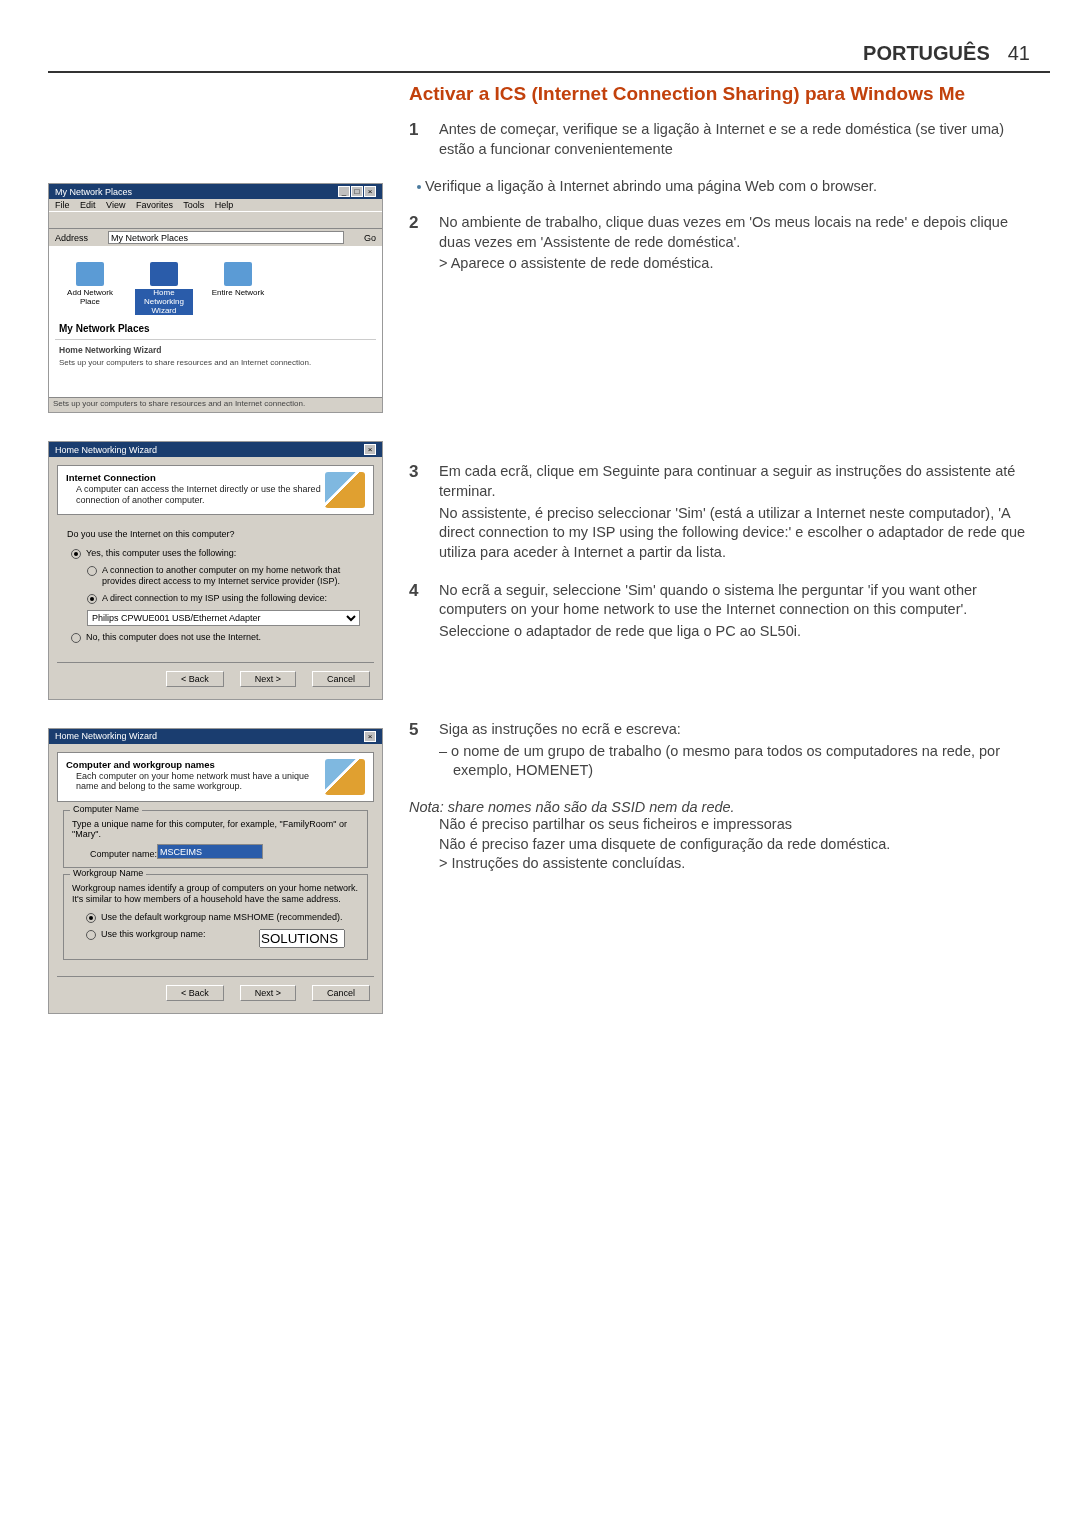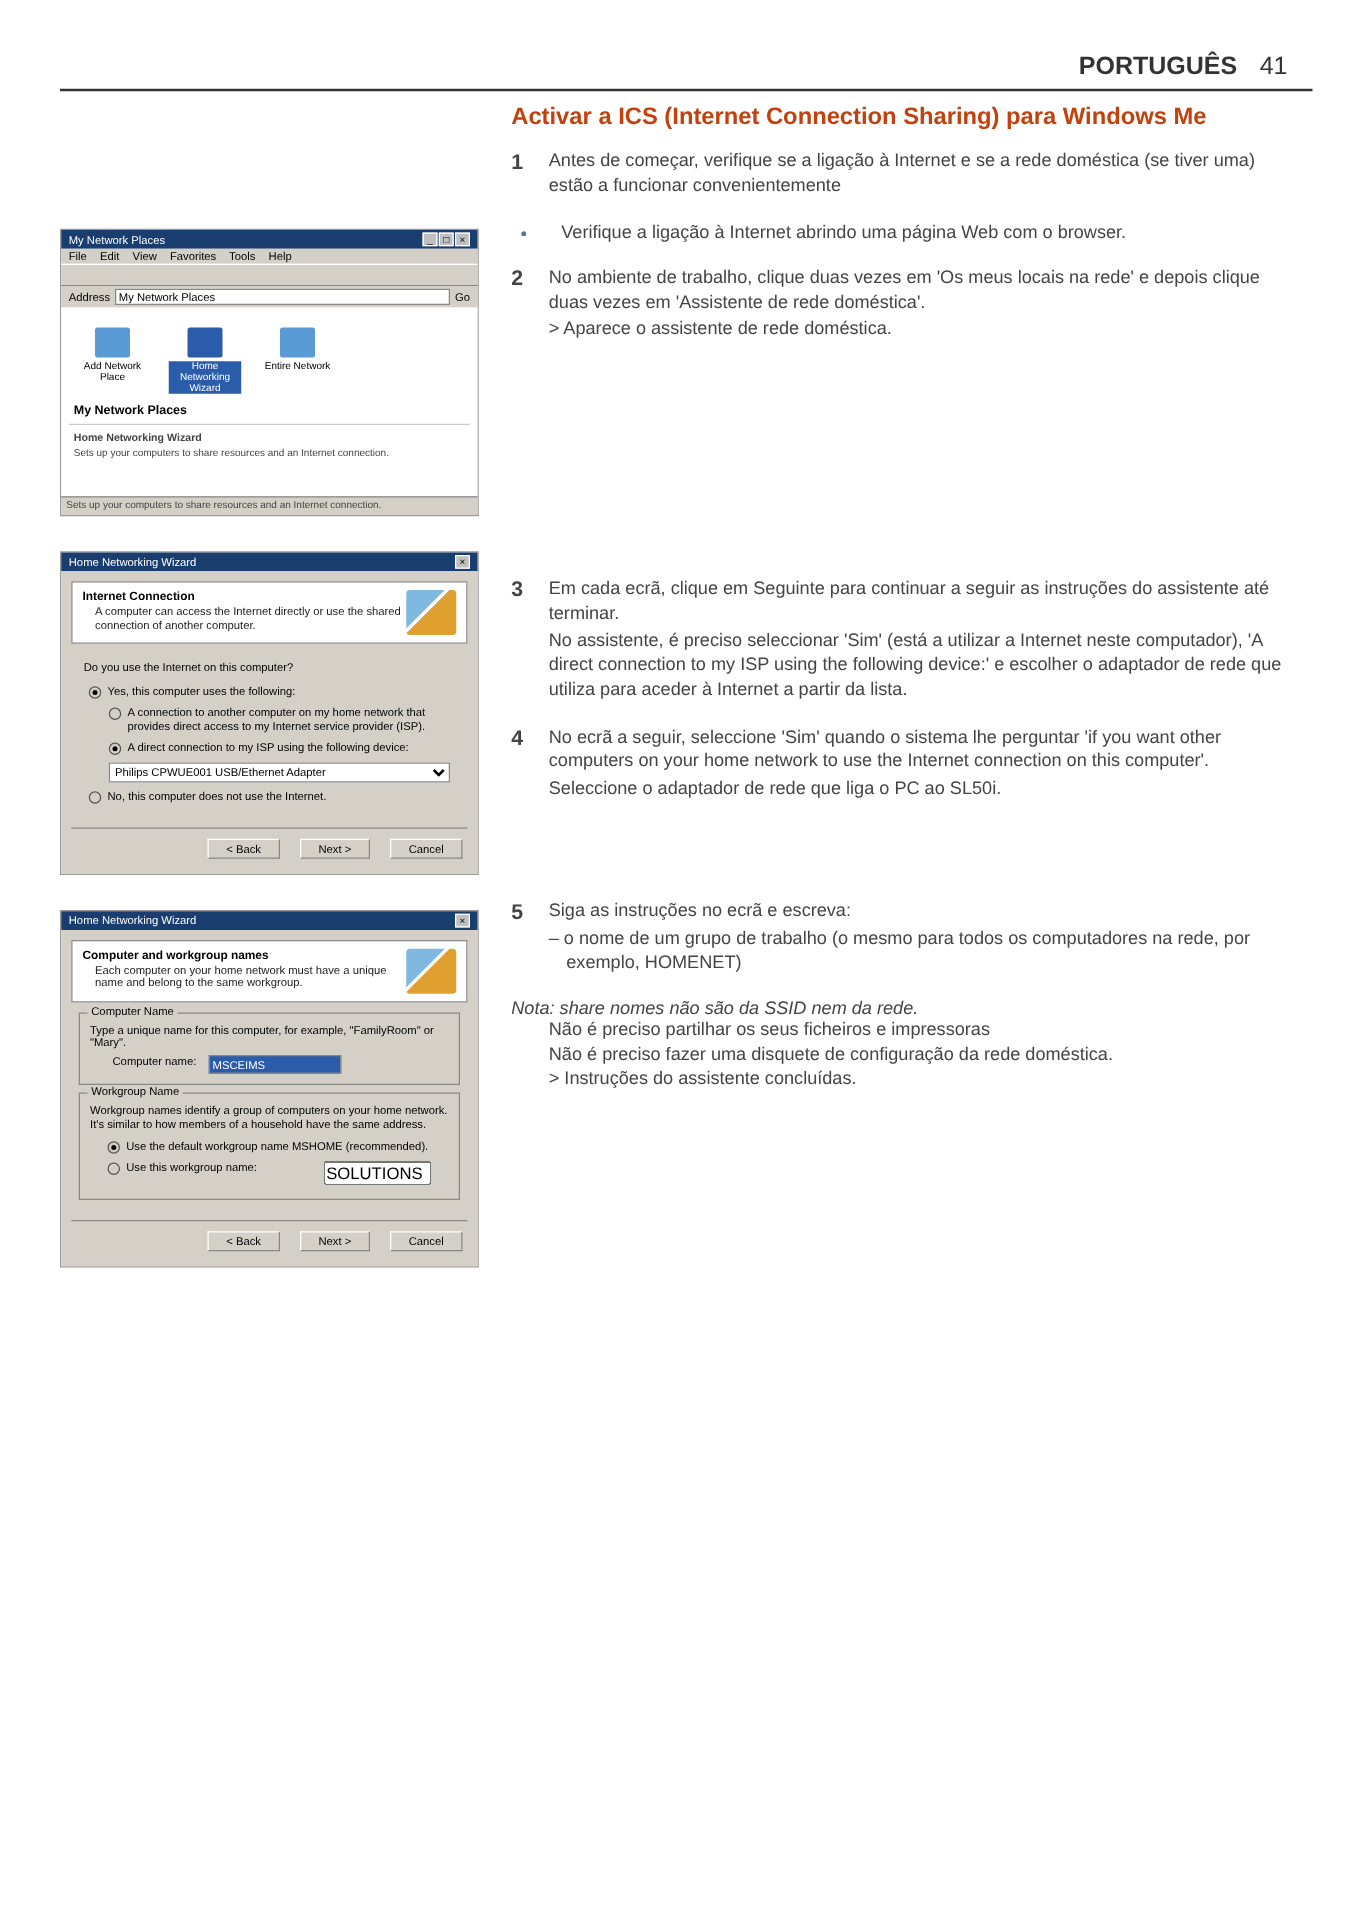--- a/index.html
+++ b/index.html
@@ -8,35 +8,35 @@
   .lang-hdr{text-align:right;font-size:20px;font-weight:700;color:#333;padding-right:20px}
   .lang-hdr .pg{font-weight:400;margin-left:18px}
   .hr{border:none;border-top:2px solid #333;margin:6px 0 0 0}
   .two-col{display:flex;gap:26px;margin-top:10px}
   .lcol{width:335px;flex:none;padding-top:100px}
   .rcol{flex:1;padding-right:20px}
   .h2{font-size:19px;font-weight:700;color:#c2410c;margin-bottom:14px;line-height:1.2}
   .step{display:flex;gap:14px;font-size:14.5px;line-height:1.36;margin-bottom:16px;color:#444}
   .num{font-size:17px;font-weight:700;width:16px;flex:none;margin-top:-2px}
   .step-body p{margin-bottom:2px}
-  .bullet{display:flex;gap:28px;font-size:14.5px;line-height:1.36;color:#444;margin-bottom:16px}
+  .bullet{display:flex;gap:4px;font-size:14.5px;line-height:1.36;color:#444;margin-bottom:16px}
   .bullet .dot{width:4px;height:4px;border-radius:50%;background:#4a7a9e;margin-top:8px;flex:none;margin-left:8px}
   .note{font-size:14.5px;font-style:italic;color:#444;margin-top:6px}
   .note-sub{font-size:14.5px;color:#444;line-height:1.36;padding-left:30px}
   .step .sub{padding-left:14px;text-indent:-14px}
 
   
   .scr{border:1px solid #999;background:#fff;margin-bottom:28px;font-size:9px;font-family:Tahoma,Arial,sans-serif;color:#000}
   .scr-title{background:linear-gradient(#1a3d6f,#1a3d6f);color:#fff;padding:2px 6px;font-size:9px;display:flex;justify-content:space-between;align-items:center}
   .scr-title .xbox{display:flex;gap:1px}
   .scr-title .xb{width:12px;height:11px;background:#c0c0c0;border:1px solid #fff;font-size:8px;text-align:center;line-height:9px;color:#000}
   .scr-menu{background:#d4d0c8;padding:1px 6px;font-size:9px;color:#000}
   .scr-menu span{margin-right:8px}
   .scr-tool{background:#d4d0c8;padding:2px 4px;border-top:1px solid #fff;border-bottom:1px solid #888;height:18px}
-  .scr-addr{background:#d4d0c8;padding:2px 6px;font-size:9px;display:flex;align-items:center;gap:4px}
+  .scr-addr{background:#d4d0c8;padding:2px 6px;font-size:9px;display:flex;align-items:center;gap:20px}
   .scr-addr input{flex:1;font-size:9px;height:13px;padding:0 2px;border:1px solid #888}
   .scr-body{background:#fff;padding:6px;min-height:40px}
   .icons-row{display:flex;gap:16px;padding:10px 6px 6px 6px}
   .ico{display:flex;flex-direction:column;align-items:center;width:58px;text-align:center;font-size:8px;line-height:1.1}
   .ico-box{width:28px;height:24px;background:#5b9bd5;margin-bottom:3px;border-radius:2px}
   .ico.sel .ico-box{background:#2a5caa}
   .ico.sel span{background:#2a5caa;color:#fff;padding:0 1px}
   .mnp-title{font-weight:700;background:#fff;padding:2px 4px;font-size:10px}
   .hr2{border:none;border-top:1px solid #ccc;margin:3px 0}
   .mnp-sub{font-size:8.5px;color:#444;padding:2px 4px;font-weight:700}
@@ -60,21 +60,21 @@
   .rcirc.sel::after{content:"";width:4px;height:4px;background:#000;border-radius:50%}
   .radio-row .txt{flex:1}
   .sel-box{margin:3px 14px 3px 30px}
   .sel-box select{width:100%;font-size:9px;height:16px;border:1px solid #888;background:#fff}
   .wiz-btns{display:flex;justify-content:flex-end;gap:16px;padding:8px 4px 4px 4px;border-top:1px solid #888;margin-top:16px}
   .wiz-btns .b{font-size:9px;background:#d4d0c8;border:1px solid #888;border-top-color:#fff;border-left-color:#fff;padding:2px 14px}
 
   .grp{border:1px solid #888;margin:6px;padding:8px 8px;font-size:9px;position:relative}
   .grp-title{position:absolute;top:-7px;left:6px;background:#d4d0c8;padding:0 3px;font-size:9px}
   .grp p{font-size:9px;line-height:1.2;margin-bottom:4px}
-  .inp-row{display:flex;align-items:flex-start;gap:10px;padding-left:18px;margin-top:4px}
+  .inp-row{display:flex;align-items:flex-end;padding-left:18px;margin-top:4px}
   .inp-row label{font-size:9px}
   .inp-row input{font-size:9px;width:106px;height:15px;padding:0 2px;border:1px solid #888;background:#fff}
   .inp-row input.hl{background:#2a5caa;color:#fff}
 </style>
 </head>
 <body>
 
 <div class="page">
   <div class="lang-hdr">
     <span>PORTUGUÊS</span><span class="pg">41</span>

